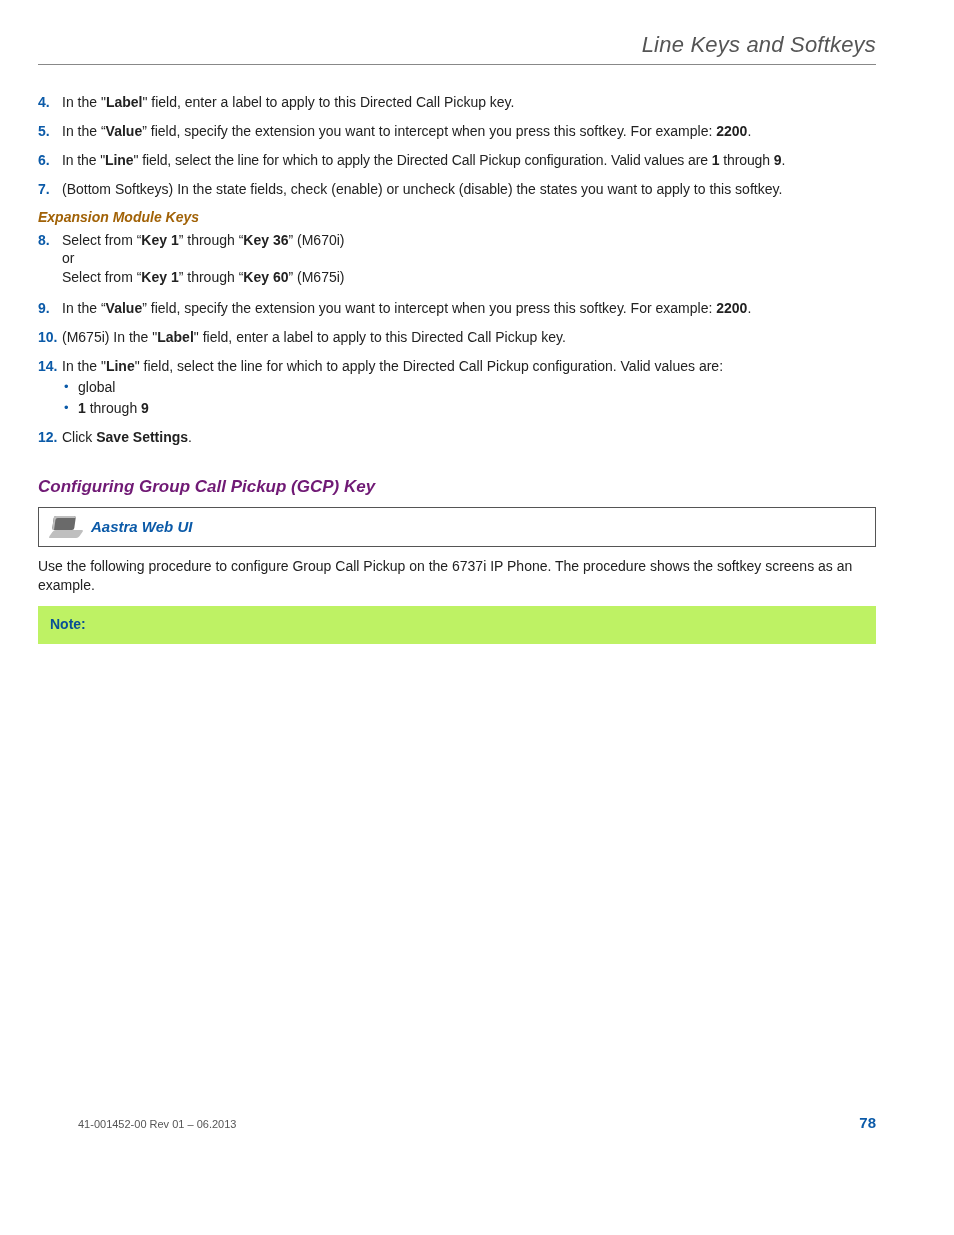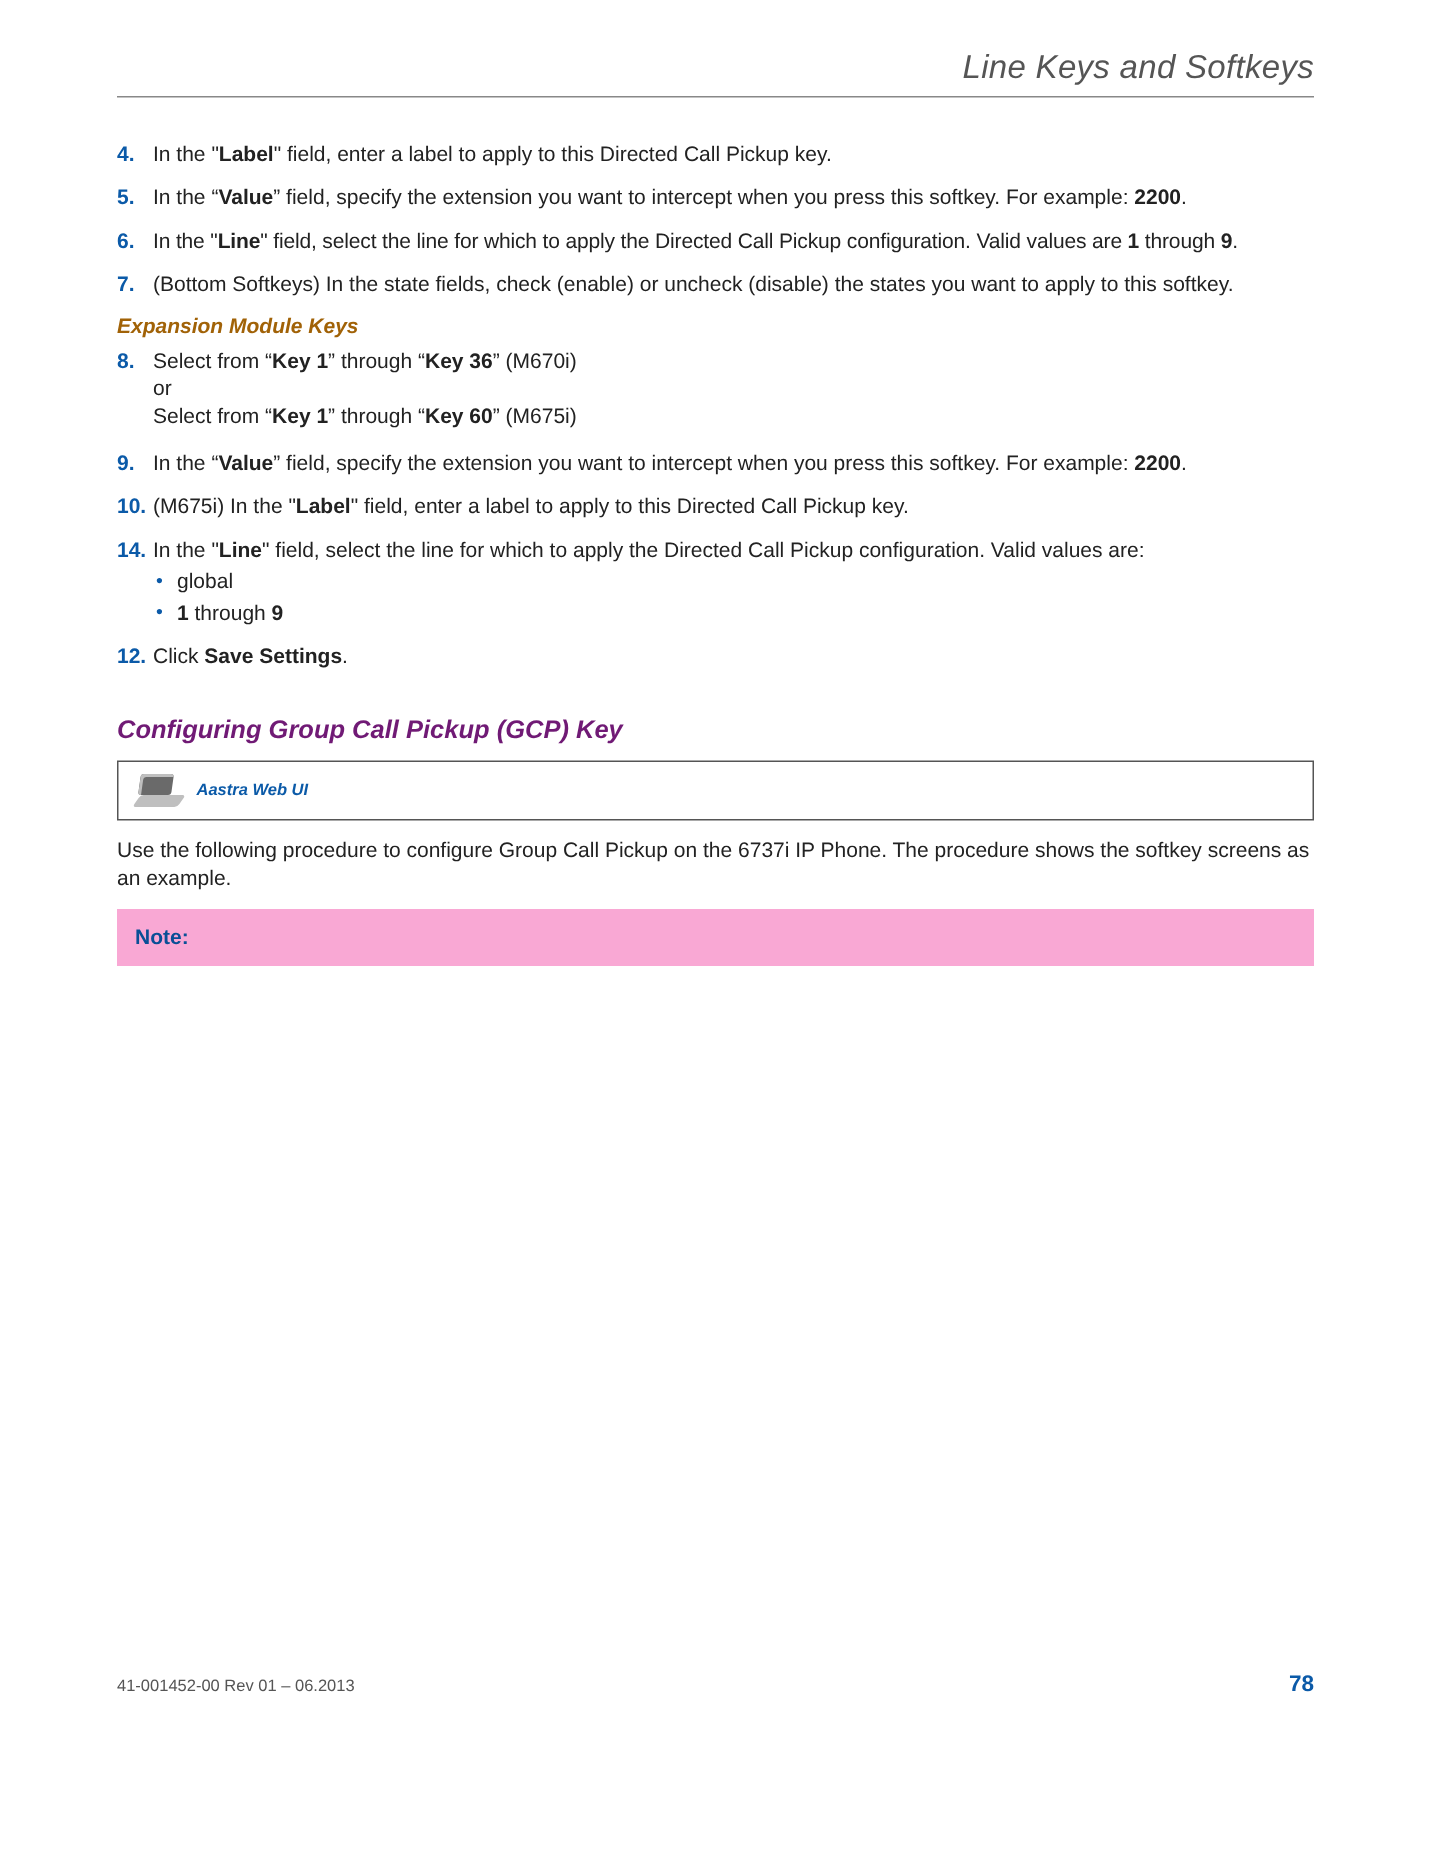--- a/index.html
+++ b/index.html
@@ -6,21 +6,21 @@
     font-family: "Myriad Pro", "Segoe UI", "Helvetica Neue", Arial, sans-serif;
     font-size: 14px;
     color: #222;
     margin: 0;
     background: #fff;
   }
   .page {
     width: 954px;
     height: 1235px;
     box-sizing: border-box;
-    padding: 32px 78px 0 78px;
+    padding: 32px 78px 0 38px;
     position: relative;
   }
   .header {
     text-align: right;
     font-style: italic;
     font-size: 22px;
     color: #555;
     padding-bottom: 6px;
     border-bottom: 1px solid #888;
     margin-bottom: 28px;
@@ -59,21 +59,21 @@
     padding: 6px 10px 6px 10px;
     display: flex;
     align-items: center;
     gap: 10px;
     margin-bottom: 10px;
   }
   .ui-box .label {
     color: #0b5aa8;
     font-style: italic;
     font-weight: bold;
-    font-size: 11px;
+    font-size: 15px;
   }
   .ui-icon {
     width: 32px; height: 26px; flex: 0 0 auto;
     position: relative;
   }
   .ui-icon::before {
     content: "";
     position: absolute;
     top: 2px; left: 4px;
     width: 22px; height: 14px;
@@ -89,21 +89,21 @@
     width: 30px; height: 8px;
     background: #bfbfbf;
     transform: skewX(-35deg);
     border-radius: 2px;
   }
   .paragraph {
     line-height: 1.4;
     margin: 0 0 10px 0;
   }
   .note-box {
-    background: #f9a8d4;
+    background: #bef264;
     padding: 8px 12px 10px 12px;
     color: #094f96;
     line-height: 1.45;
   }
   .note-box .note-title {
     font-weight: bold;
   }
   ul.bullets {
     list-style: none;
     padding: 0;

